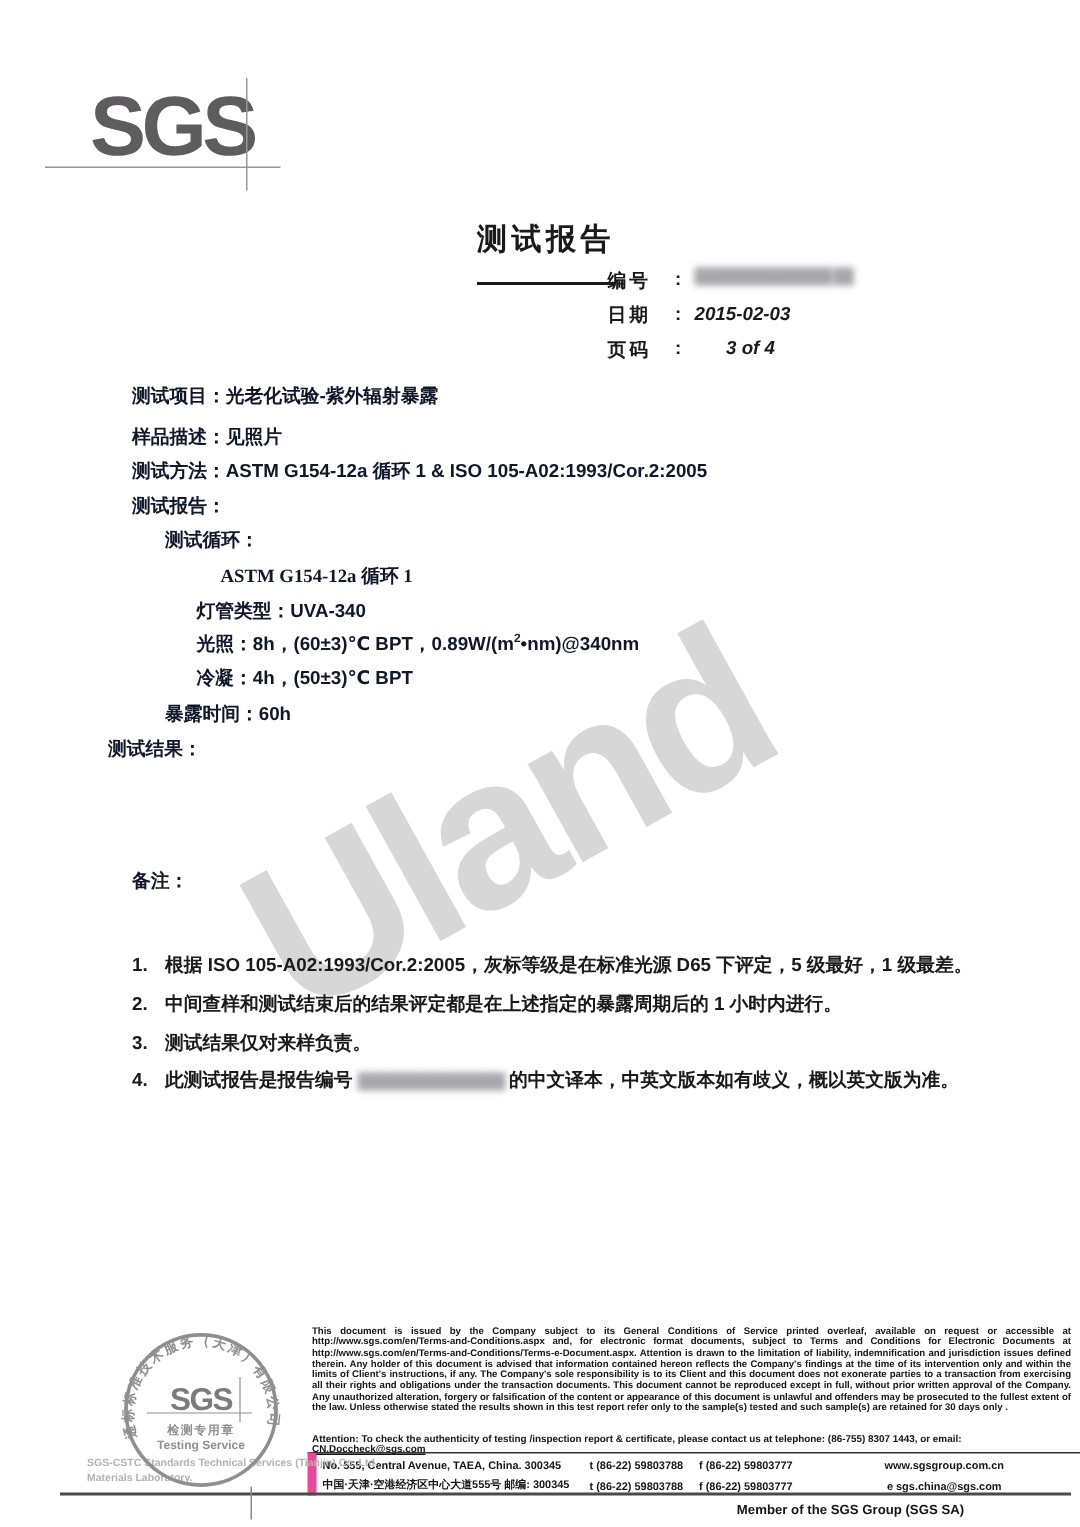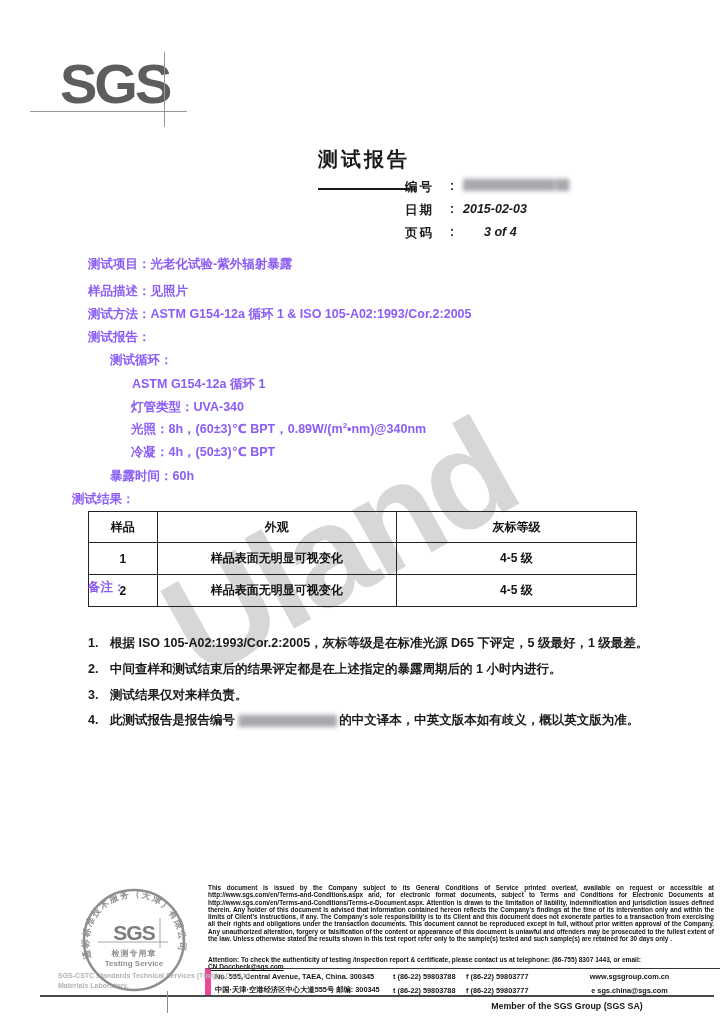--- a/index.html
+++ b/index.html
@@ -23,21 +23,21 @@
   .doc-title{position:absolute;left:318px;top:146px;font-size:20px;font-weight:700;
              letter-spacing:3px;border-bottom:2px solid #1a1a1a;padding-bottom:15px;z-index:1;}
   .hfield{position:absolute;z-index:1;font-size:12.5px;font-weight:700;white-space:nowrap;}
   .hfield .lbl{position:absolute;left:0;width:42px;letter-spacing:2px;}
   .hfield .col{position:absolute;left:45px;}
   .hfield .val{position:absolute;left:58px;font-style:italic;}
 
   .blur-red{filter:blur(2px);color:#a7a7ad;font-size:10px;letter-spacing:-1px;font-weight:700;}
 
   
-  .bl{position:absolute;font-size:12.5px;font-weight:700;color:#8b5cf6;white-space:nowrap;z-index:1;}
+  .bl{position:absolute;font-size:12.5px;font-weight:700;color:#0f172a;white-space:nowrap;z-index:1;}
   .bl sup{font-size:8px;}
 
   
   .rtable{position:absolute;left:88px;top:511px;width:549px;border-collapse:collapse;z-index:1;}
   .rtable td{border:1.5px solid #222;text-align:center;vertical-align:middle;
              font-size:12px;font-weight:700;color:#111;padding:0;}
   .rtable .hrow td{height:30px;}
   .rtable .drow td{height:31px;}
   .c-sample{width:68px;}
   .c-appear{width:240px;}
@@ -107,58 +107,39 @@
   </div>
   <div class="bl" style="left:88px;top:306px;">
     <span>测试方法：</span><span>ASTM G154-12a 循环 1 &amp; ISO 105-A02:1993/Cor.2:2005</span>
   </div>
   <div class="bl" style="left:88px;top:329px;">
     <span>测试报告：</span>
   </div>
   <div class="bl" style="left:110px;top:352px;">
     <span>测试循环：</span>
   </div>
-  <div class="bl" style="left:132px;top:376px;">
+  <div class="bl" style="left:147px;top:376px;font-family:Liberation Serif, serif;">
     <span>ASTM G154-12a 循环 1</span>
   </div>
   <div class="bl" style="left:131px;top:399px;">
     <span>灯管类型：</span><span>UVA-340</span>
   </div>
   <div class="bl" style="left:131px;top:421px;">
     <span>光照：</span><span>8h，(60±3)℃ BPT，0.89W/(m</span><sup>2</sup><span>•nm)@340nm</span>
   </div>
   <div class="bl" style="left:131px;top:444px;">
     <span>冷凝：</span><span>4h，(50±3)℃ BPT</span>
   </div>
   <div class="bl" style="left:110px;top:468px;">
     <span>暴露时间：</span><span>60h</span>
   </div>
   <div class="bl" style="left:72px;top:491px;">
     <span>测试结果：</span>
   </div>
 
-  <table class="rtable">
-    <tbody>
-        <tr class="hrow">
-      <td class="c-sample">样品</td>
-      <td class="c-appear">外观</td>
-      <td class="c-grade">灰标等级</td>
-    </tr>
-    <tr class="drow">
-      <td>1</td>
-      <td>样品表面无明显可视变化</td>
-      <td>4-5 级</td>
-    </tr>
-    <tr class="drow">
-      <td>2</td>
-      <td>样品表面无明显可视变化</td>
-      <td>4-5 级</td>
-    </tr>
-  </tbody>
-    </table>
 
   <div class="bl" style="left:88px;top:579px;">备注：</div>
   <div class="note" style="top:630px;">
     <span class="nnum">1.</span>
     <span>根据 ISO 105-A02:1993/Cor.2:2005，灰标等级是在标准光源 D65 下评定，5 级最好，1 级最差。</span>
   </div>
   <div class="note" style="top:656px;">
     <span class="nnum">2.</span>
     <span>中间查样和测试结束后的结果评定都是在上述指定的暴露周期后的 1 小时内进行。</span>
   </div>

